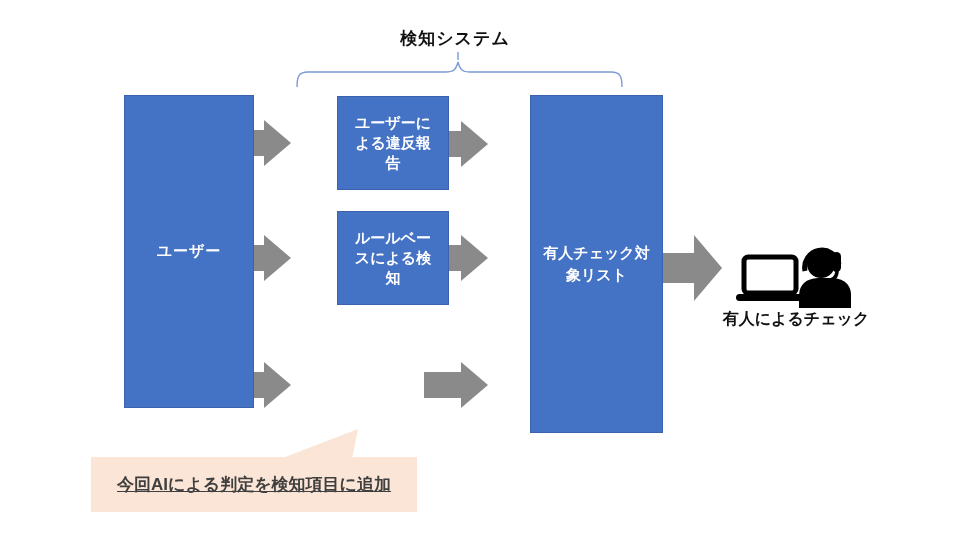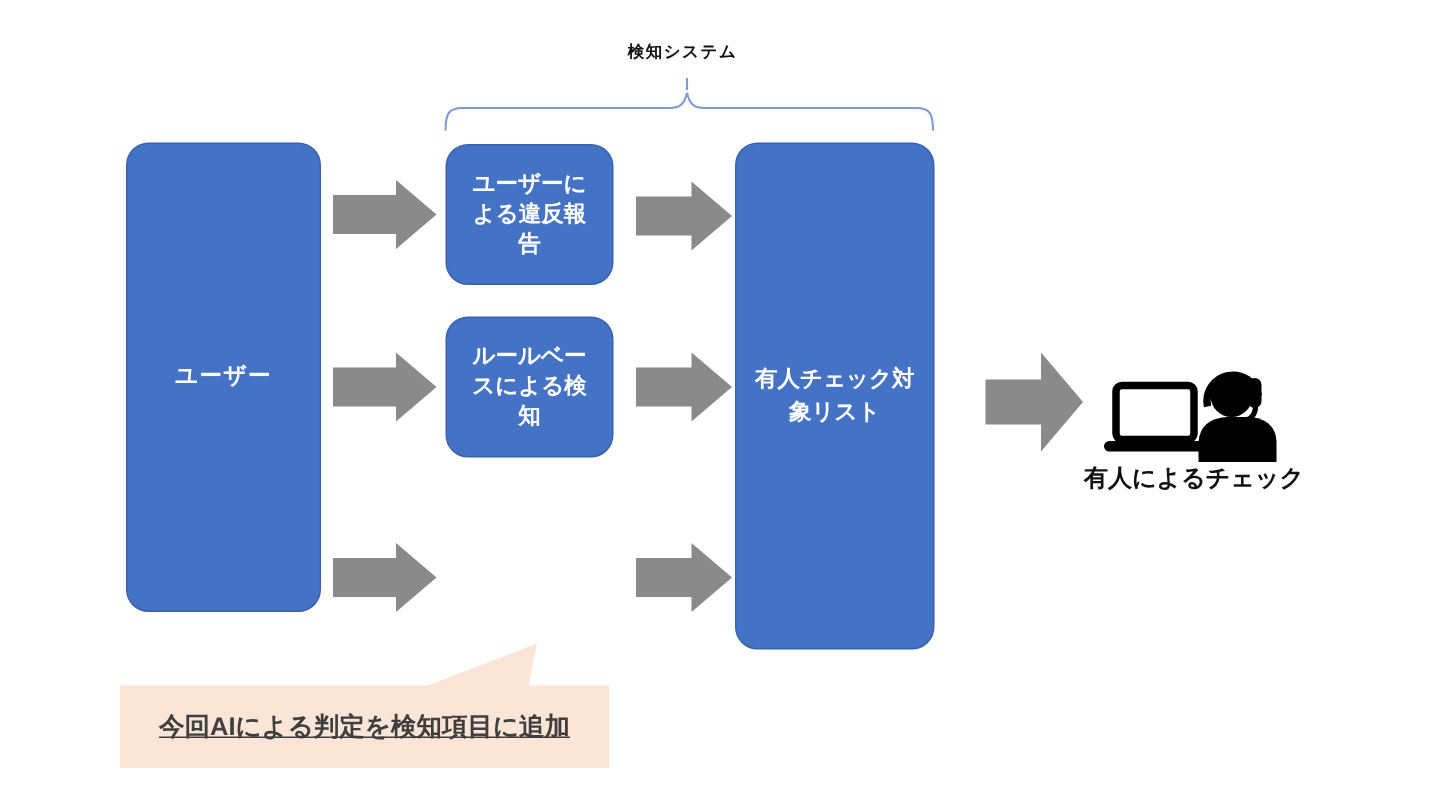--- a/index.html
+++ b/index.html
@@ -3,40 +3,40 @@
 <meta charset="utf-8">
 <style>
   html,body { margin:0; padding:0; background:#ffffff; }
   .canvas {
     position:relative; width:960px; height:540px; background:#ffffff;
     font-family:"Liberation Sans", sans-serif; overflow:hidden;
   }
   .overlay { position:absolute; left:0; top:0; width:960px; height:540px; }
   .box {
     position:absolute; display:flex; align-items:center; justify-content:center;
-    text-align:center; color:#ffffff; font-weight:bold; border-radius:15px;
-    box-sizing:border-box; line-height:1.35;
+    text-align:center; color:#ffffff; font-weight:bold; border-radius:0;
+    box-sizing:border-box; line-height:1.35;margin-left:40px;
   }
   .blue   { background:#4472C4; border:1px solid #3A62AE; }
   .orange { background:#ED7D31; border:1px solid #D86D22; }
   #box-user   { left:84px;  top:95px;  width:130px; height:313px; font-size:15px; letter-spacing:1px; }
   #box-m1     { left:297px; top:96px;  width:112px; height:94px;  font-size:15px; padding:0 14px; }
   #box-m2     { left:297px; top:211px; width:112px; height:94px;  font-size:15px; padding:12px 14px; }
   #box-m3     { left:297px; top:338px; width:112px; height:94px;  font-size:15px; padding:0 14px; }
   #box-target { left:490px; top:95px;  width:133px; height:338px; font-size:15px; padding:16px 12px; line-height:1.45; }
   #title {
     position:absolute; left:355px; top:27px; width:200px; text-align:center;
-    font-size:11px; font-weight:bold; color:#111111; letter-spacing:1px;
+    font-size:17px; font-weight:bold; color:#111111; letter-spacing:1px;
   }
   #caption {
     position:absolute; left:706px; top:309px; width:180px; text-align:center;
     font-size:16px; font-weight:bold; color:#111111;
   }
   #callout {
-    position:absolute; left:80px; top:457px; width:326px; height:55px;
+    position:absolute; left:91px; top:457px; width:326px; height:55px;
     background:#FBE5D6; display:flex; align-items:center; justify-content:center;
   }
   #callout .callout-text {
     font-size:17px; font-weight:bold; color:#3F3F3F;
     text-decoration:underline; white-space:nowrap;
   }
 </style>
 </head>
 <body>
 

